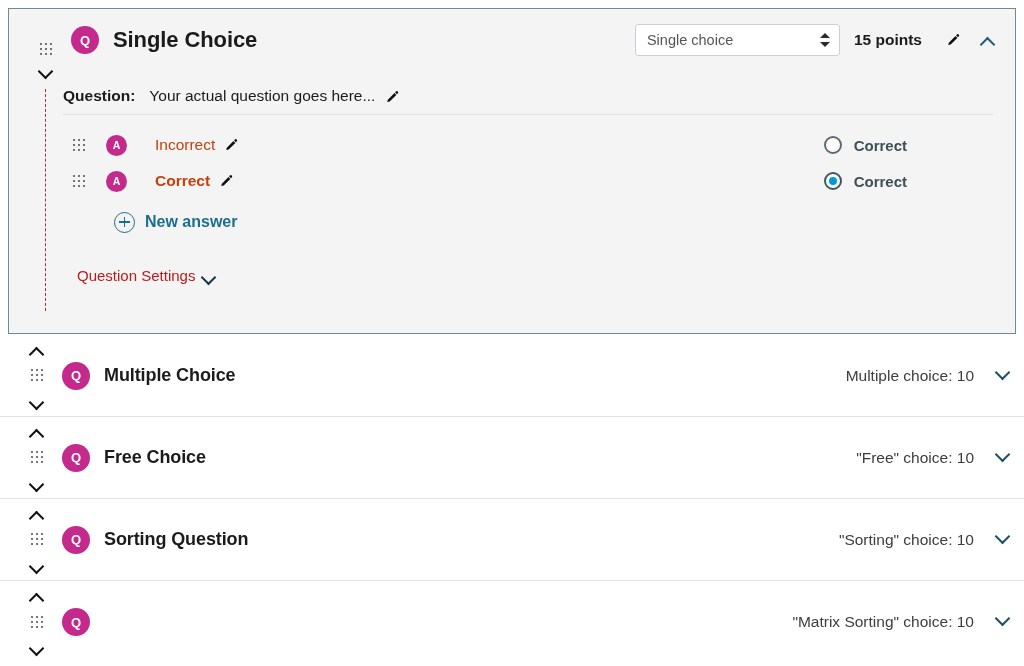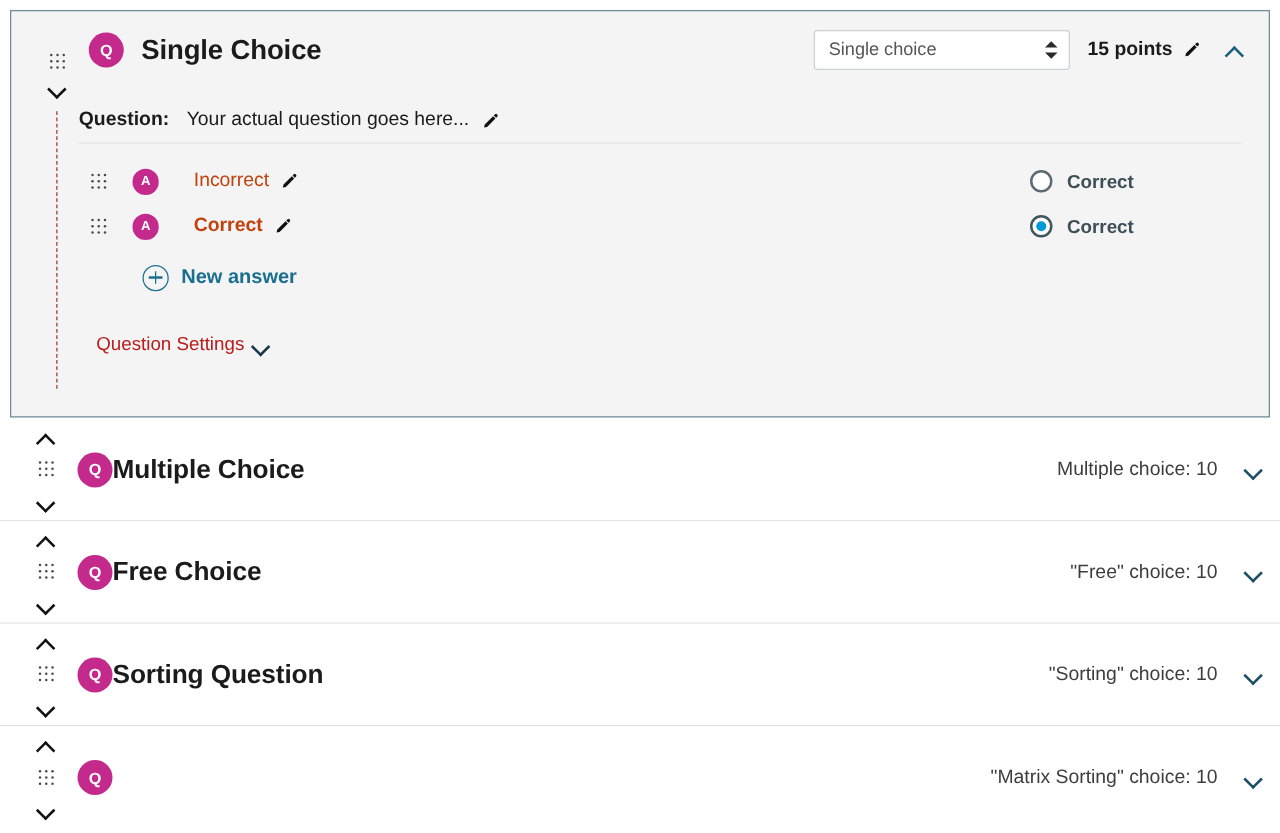--- a/index.html
+++ b/index.html
@@ -149,21 +149,21 @@
     width: 0; height: 0;
     border-left: 5px solid transparent;
     border-right: 5px solid transparent;
   }
   .spinner-arrows::before { top: 1px; border-bottom: 5px solid #2b2b2b; }
   .spinner-arrows::after  { bottom: 1px; border-top: 5px solid #2b2b2b; }
 
   .points-wrap {
     display: flex;
     align-items: center;
-    gap: 8px;
+    gap: 24px;
     font-size: 15.5px;
     font-weight: bold;
     color: #1b1b1b;
   }
 
   
   .pencil { width: 15px; height: 15px; display: inline-block; flex: 0 0 auto; }
   .pencil svg { display: block; }
 
   .head-collapse {
@@ -342,31 +342,30 @@
     align-items: center;
     justify-content: space-between;
   }
 
   .row-main {
     display: flex;
     align-items: center;
     margin-left: 36px;
   }
   .row-title {
-    font-size: 21px;
+    font-size: 18px;
     font-weight: bold;
     color: #1b1b1b;
-    margin-left: 0;
+    margin-left: 14px;
     letter-spacing: -0.1px;
   }
 
   .row-right {
     margin-left: auto;
     display: flex;
-    align-items: center;
     gap: 22px;
   }
   .row-meta {
     font-size: 15.5px;
     color: #3d3d3d;
   }
   .chev-navy::before { border-right-color: #1d4f66; border-bottom-color: #1d4f66; }
 </style>
 </head>
 <body>

